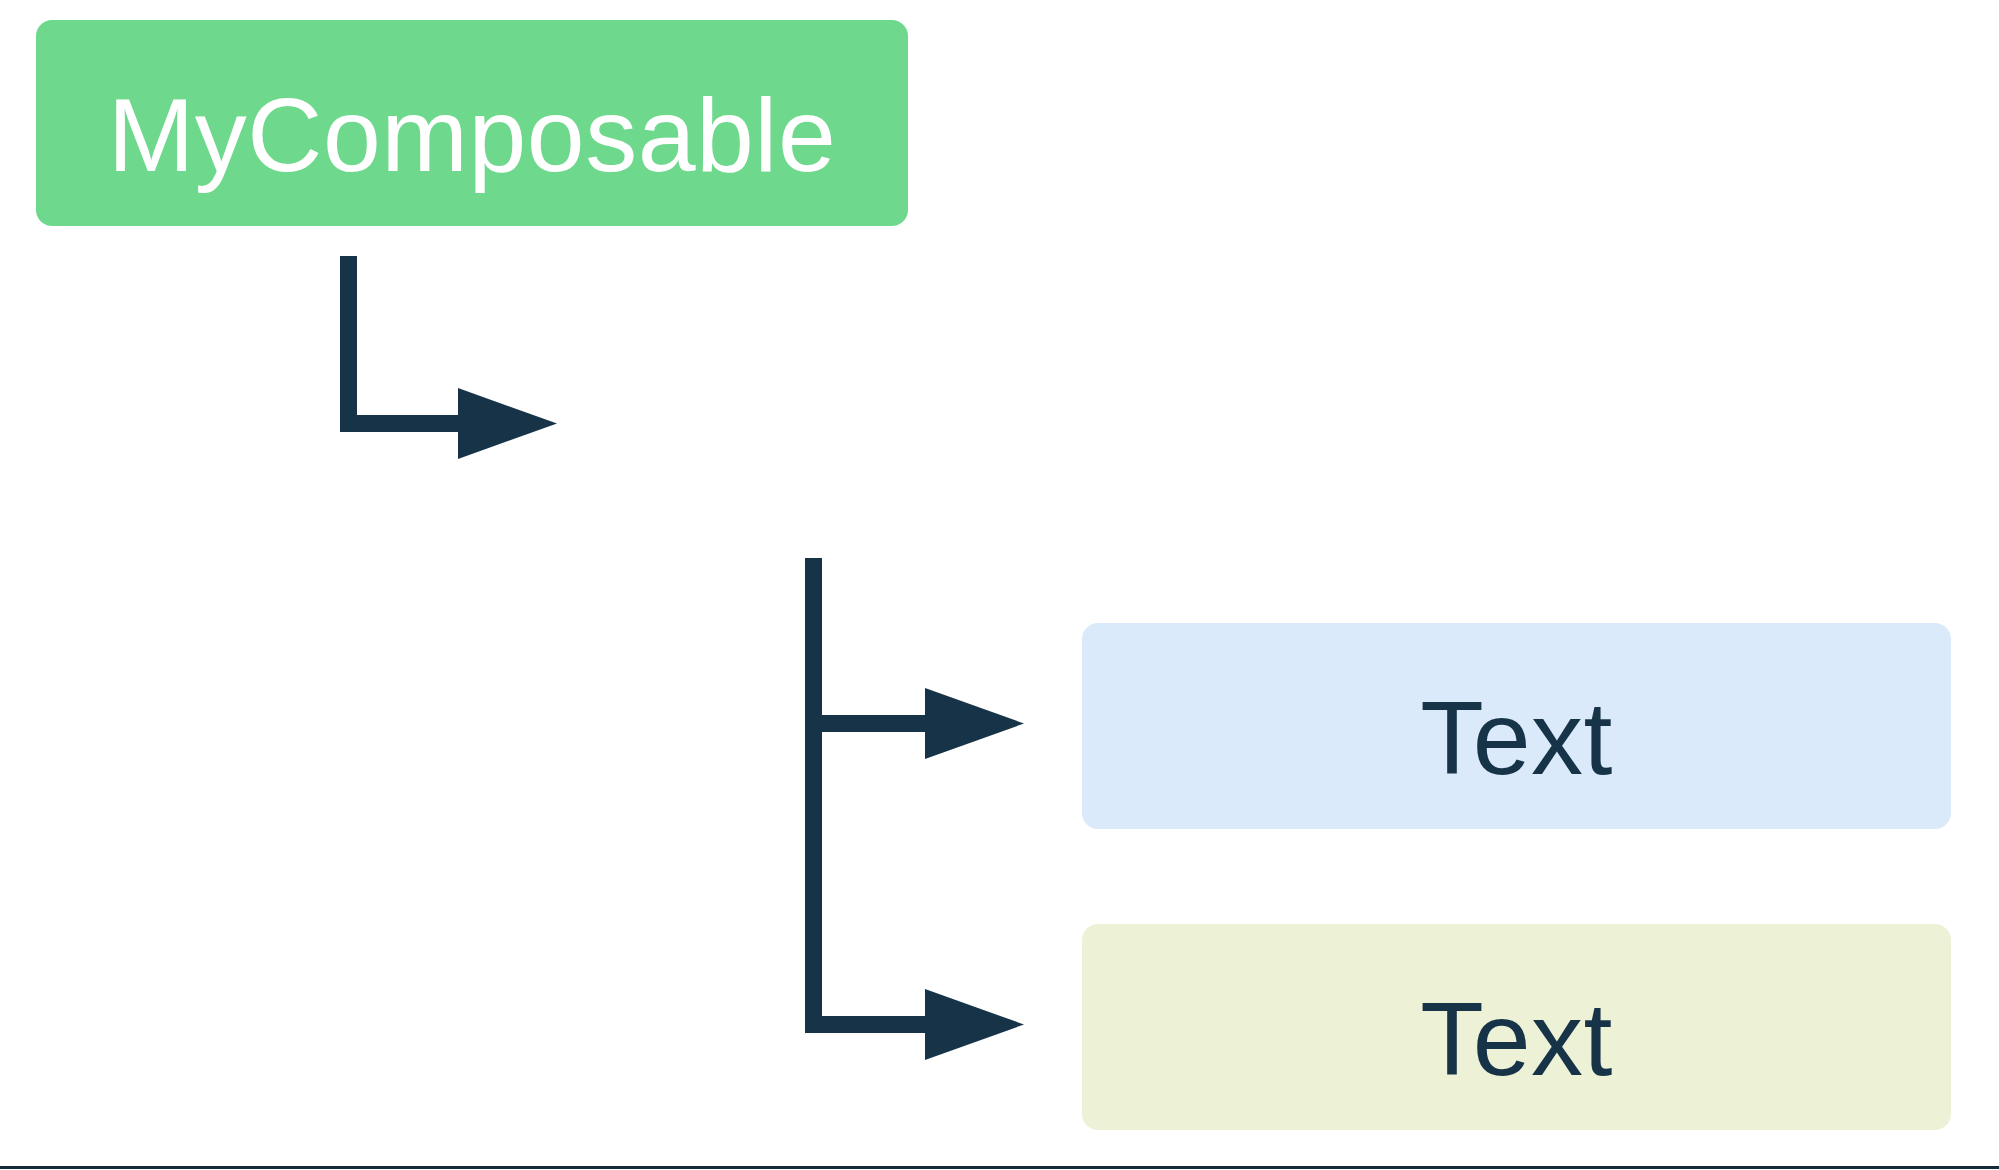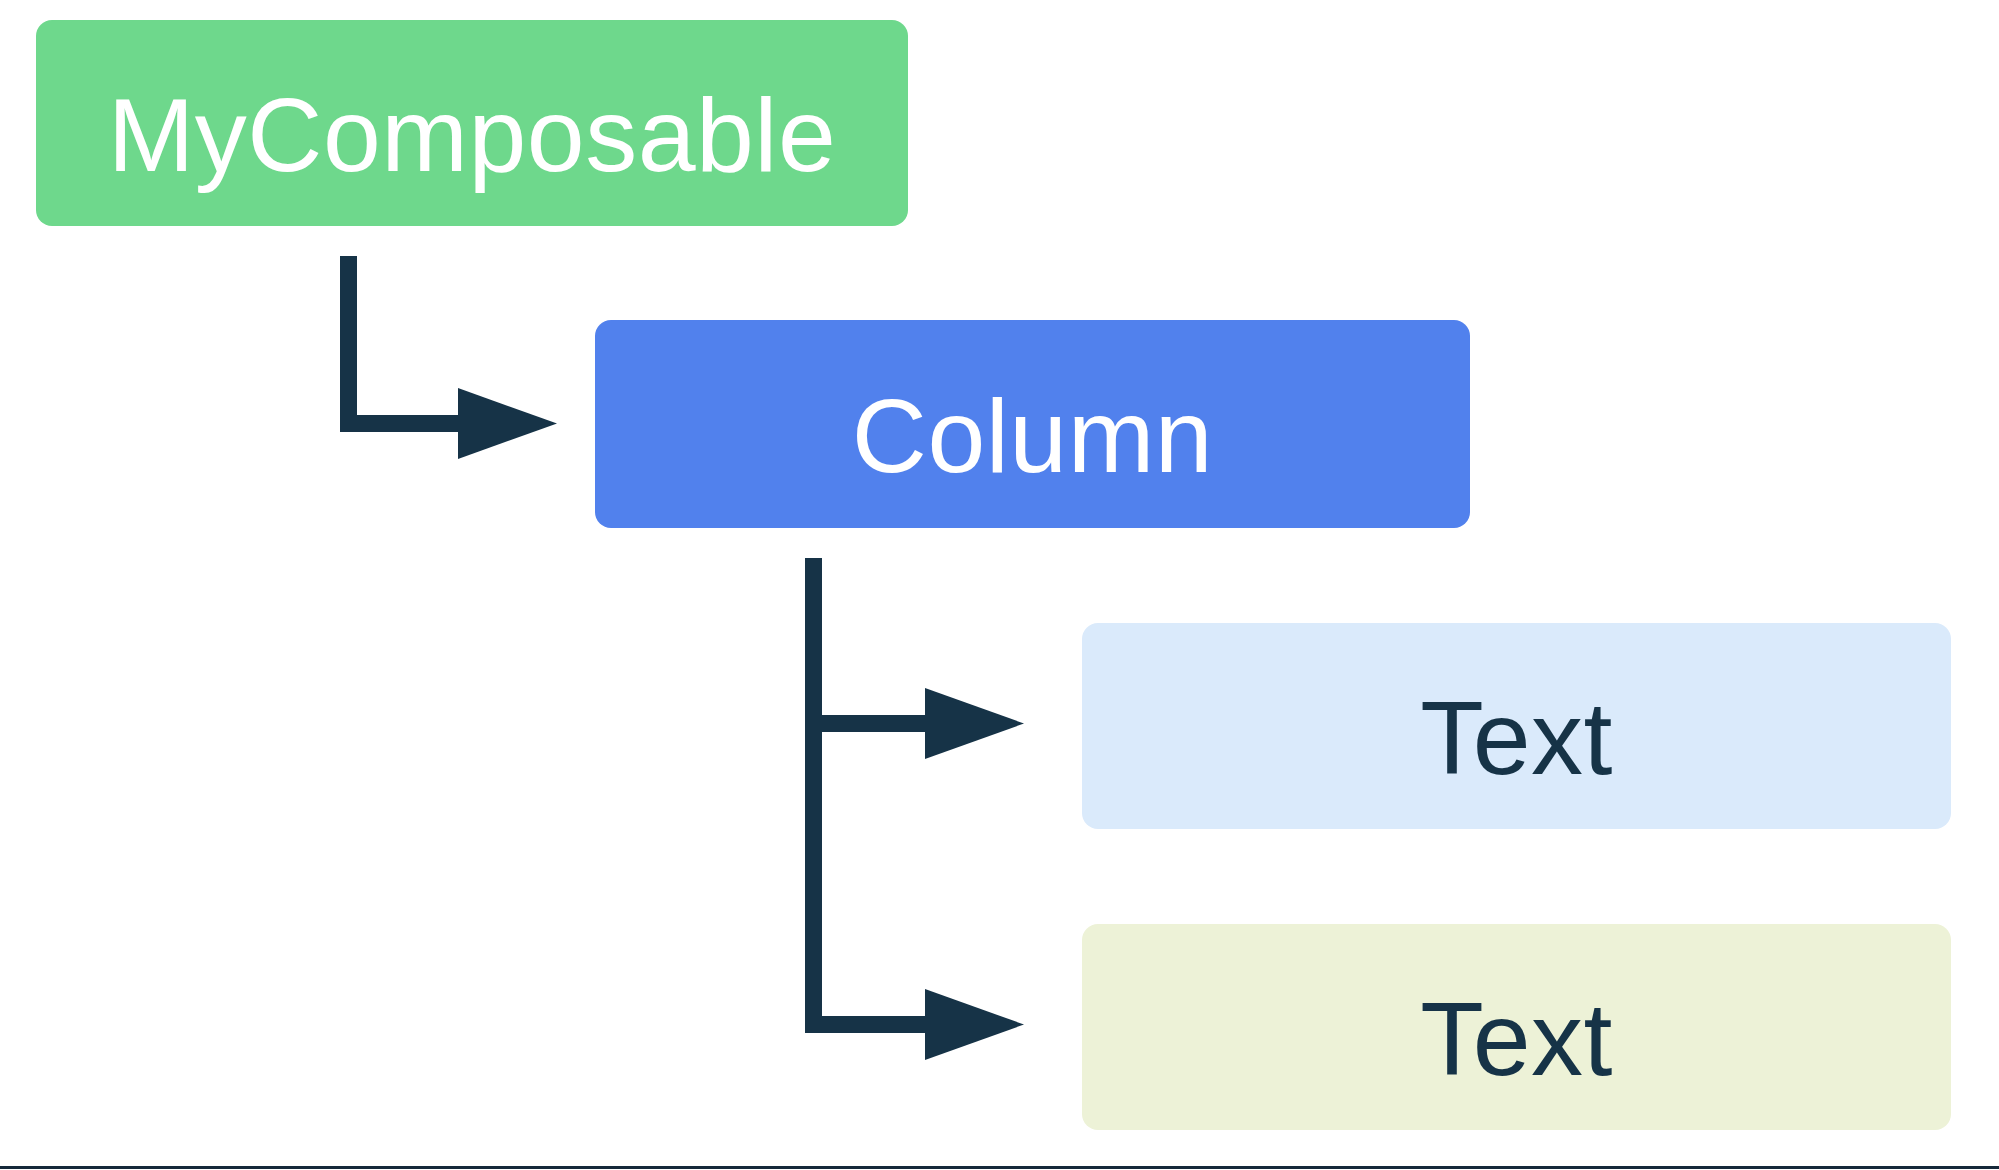--- a/index.html
+++ b/index.html
@@ -101,23 +101,20 @@
     <g>
       <rect x="805" y="1016" width="122" height="17" fill="#163347"></rect>
       <polygon points="925,989 1024,1024.5 925,1060" fill="#163347"></polygon>
     </g>
   </svg>
 
   <div class="node" id="node-root" style="background:#6ed88c">
     <span class="node-label" style="color:#ffffff;font-size:104px">MyComposable</span>
   </div>
 
-  <div class="node" id="node-column" style="background:#5181ed">
-    <span class="node-label" style="color:#ffffff;font-size:104px">Column</span>
-  </div>
 
   <div class="node" id="node-text-1" style="background:#daeafb">
     <span class="node-label" style="color:#163347;font-size:104px">Text</span>
   </div>
 
   <div class="node" id="node-text-2" style="background:#edf2d7">
     <span class="node-label" style="color:#163347;font-size:104px">Text</span>
   </div>
 
   <div id="bottom-rule"></div>

